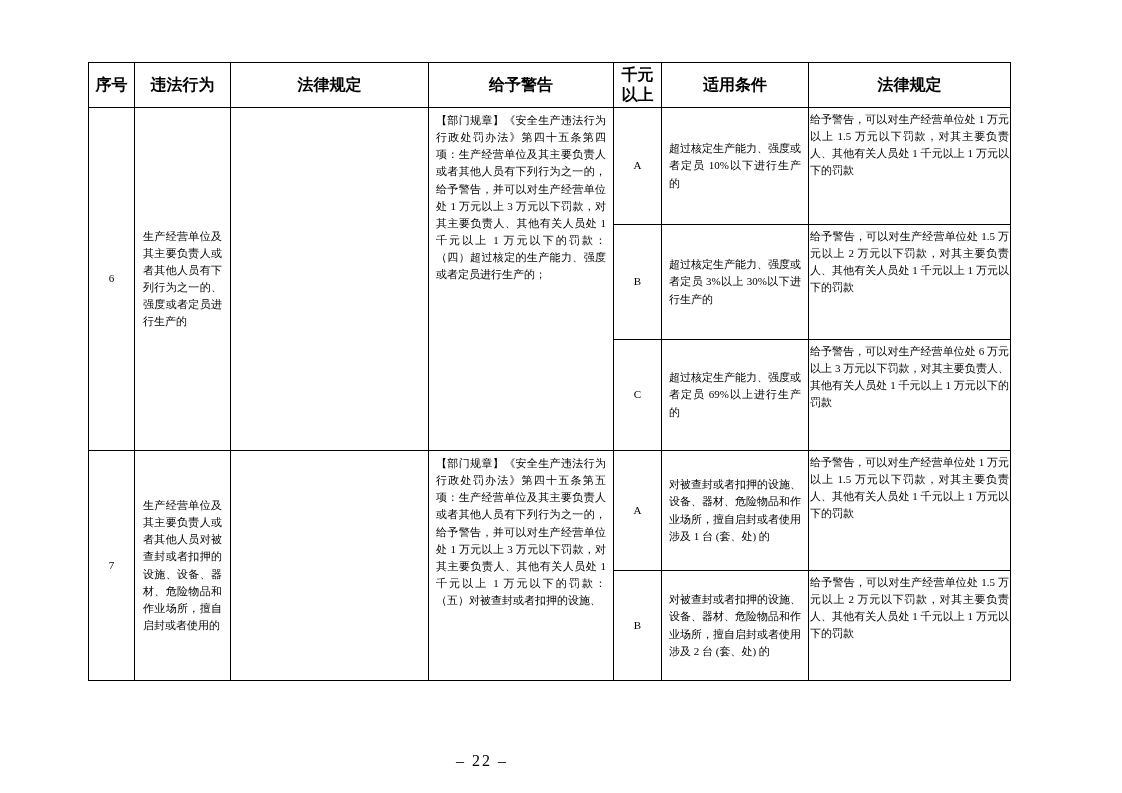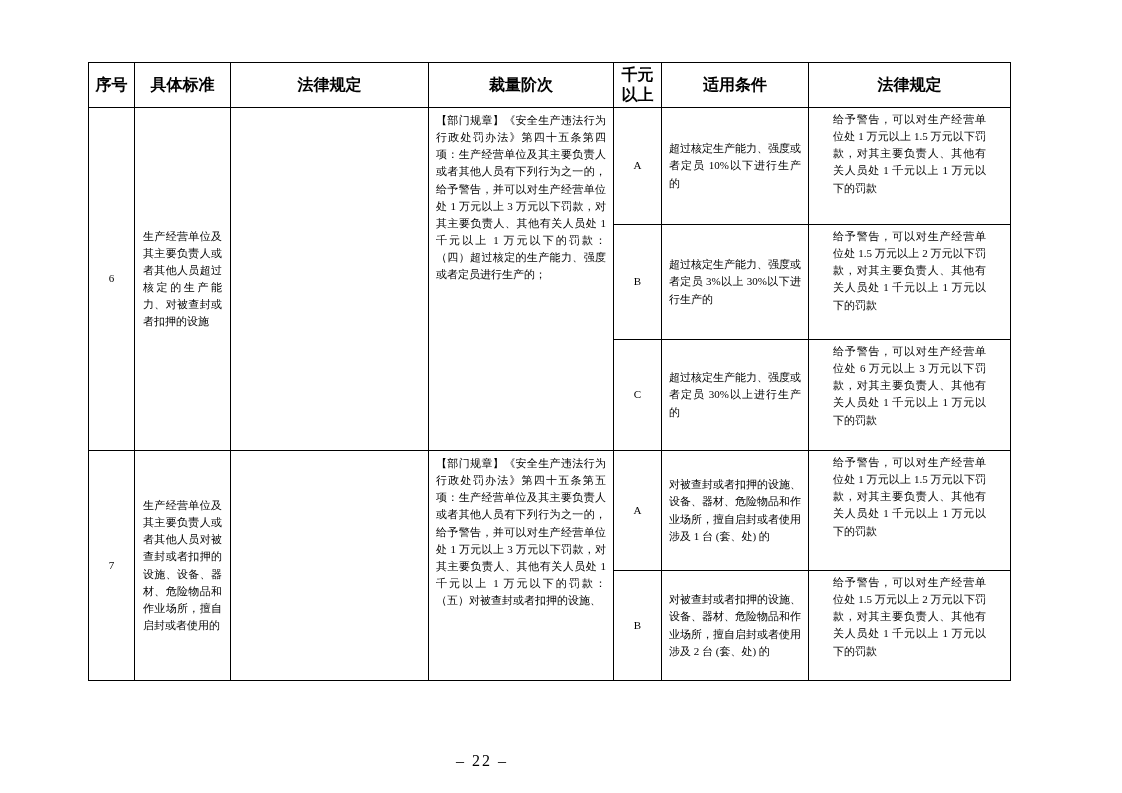--- a/index.html
+++ b/index.html
@@ -35,21 +35,21 @@
   .law-table td {
     font-size: 11px;
     line-height: 1.56;
   }
   .c-no   { text-align: center; vertical-align: middle; font-size: 15px; }
   .c-violation { vertical-align: middle; padding: 4px 8px; text-align: justify; text-justify: inter-character; }
   .c-law  { vertical-align: middle; }
   .c-basis { vertical-align: top; padding: 4px 7px; text-align: justify; text-justify: inter-character; }
   .c-tier { text-align: center; vertical-align: middle; font-size: 15px; font-family: "Liberation Serif", serif; }
   .c-cond { vertical-align: middle; padding: 4px 7px; text-align: justify; text-justify: inter-character; margin-left: 30px; }
-  .c-std  { vertical-align: top; padding: 3px 24px; text-align: justify; text-justify: inter-character; }
+  .c-std  { vertical-align: top; padding: 3px 1px; text-align: justify; text-justify: inter-character; }
 
   tr.sub-a1 { height: 117px; }
   tr.sub-b1 { height: 115px; }
   tr.sub-c1 { height: 111px; }
   tr.sub-a2 { height: 120px; }
   tr.sub-b2 { height: 110px; }
 
   .footer {
     position: absolute;
     left: 0; right: 0;
@@ -70,47 +70,47 @@
       <col style="width:96px">
       <col style="width:198px">
       <col style="width:185px">
       <col style="width:48px">
       <col style="width:147px">
       <col style="width:202px">
     </colgroup>
     <thead>
       <tr>
         <th>序号</th>
-        <th>具体标准</th>
+        <th>违法行为</th>
         <th>法律规定</th>
-        <th>裁量阶次</th>
+        <th>给予警告</th>
         <th>千元以上</th>
         <th>适用条件</th>
         <th>法律规定</th>
       </tr>
     </thead>
     <tbody>
 
       <tr class="sub-a1">
         <td class="c-no" rowspan="3">6</td>
-        <td class="c-violation" rowspan="3">生产经营单位及其主要负责人或者其他人员超过核定的生产能力、对被查封或者扣押的设施</td>
+        <td class="c-violation" rowspan="3">生产经营单位及其主要负责人或者其他人员有下列行为之一的、强度或者定员进行生产的</td>
         <td class="c-law" rowspan="3"></td>
         <td class="c-basis" rowspan="3">【部门规章】《安全生产违法行为行政处罚办法》第四十五条第四项：生产经营单位及其主要负责人或者其他人员有下列行为之一的，给予警告，并可以对生产经营单位处 1 万元以上 3 万元以下罚款，对其主要负责人、其他有关人员处 1 千元以上 1 万元以下的罚款：（四）超过核定的生产能力、强度或者定员进行生产的；</td>
         <td class="c-tier">A</td>
         <td class="c-cond">超过核定生产能力、强度或者定员 10%以下进行生产的</td>
         <td class="c-std">给予警告，可以对生产经营单位处 1 万元以上 1.5 万元以下罚款，对其主要负责人、其他有关人员处 1 千元以上 1 万元以下的罚款</td>
       </tr>
       <tr class="sub-b1">
         <td class="c-tier">B</td>
         <td class="c-cond">超过核定生产能力、强度或者定员 3%以上 30%以下进行生产的</td>
         <td class="c-std">给予警告，可以对生产经营单位处 1.5 万元以上 2 万元以下罚款，对其主要负责人、其他有关人员处 1 千元以上 1 万元以下的罚款</td>
       </tr>
       <tr class="sub-c1">
         <td class="c-tier">C</td>
-        <td class="c-cond">超过核定生产能力、强度或者定员 30%以上进行生产的</td>
+        <td class="c-cond">超过核定生产能力、强度或者定员 69%以上进行生产的</td>
         <td class="c-std">给予警告，可以对生产经营单位处 6 万元以上 3 万元以下罚款，对其主要负责人、其他有关人员处 1 千元以上 1 万元以下的罚款</td>
       </tr>
 
       <tr class="sub-a2">
         <td class="c-no" rowspan="2">7</td>
         <td class="c-violation" rowspan="2">生产经营单位及其主要负责人或者其他人员对被查封或者扣押的设施、设备、器材、危险物品和作业场所，擅自启封或者使用的</td>
         <td class="c-law" rowspan="2"></td>
         <td class="c-basis" rowspan="2">【部门规章】《安全生产违法行为行政处罚办法》第四十五条第五项：生产经营单位及其主要负责人或者其他人员有下列行为之一的，给予警告，并可以对生产经营单位处 1 万元以上 3 万元以下罚款，对其主要负责人、其他有关人员处 1 千元以上 1 万元以下的罚款：（五）对被查封或者扣押的设施、</td>
         <td class="c-tier">A</td>
         <td class="c-cond">对被查封或者扣押的设施、设备、器材、危险物品和作业场所，擅自启封或者使用涉及 1 台 (套、处) 的</td>

